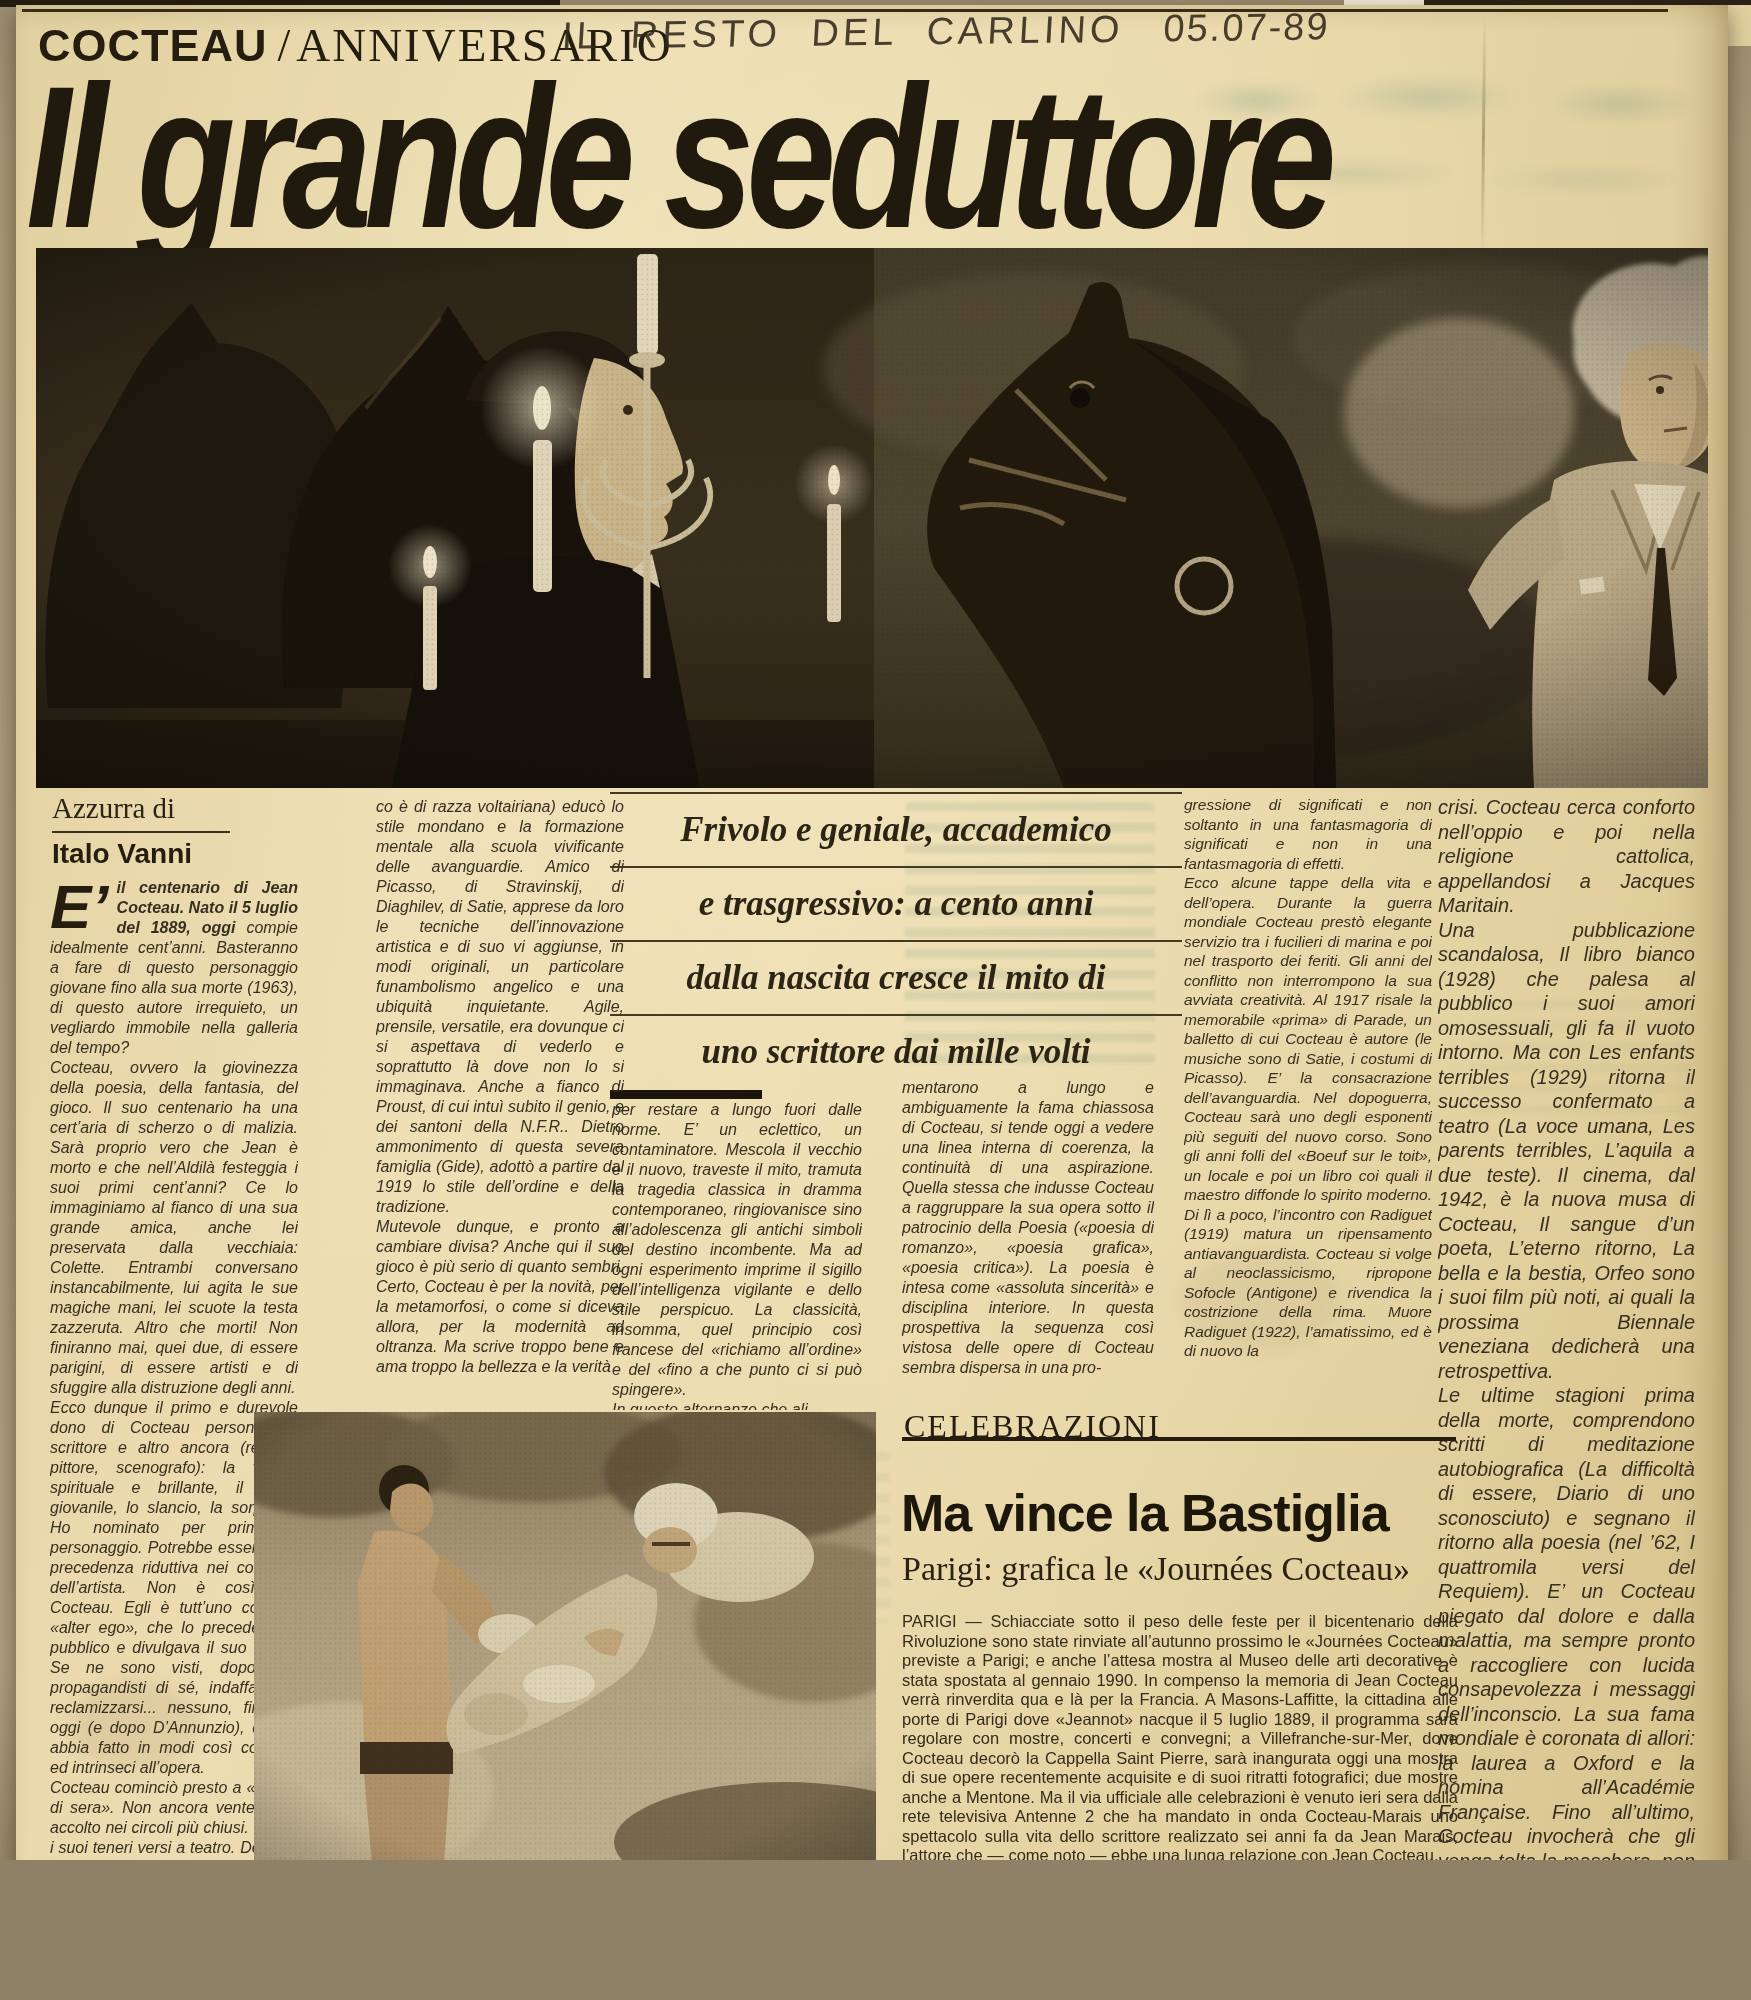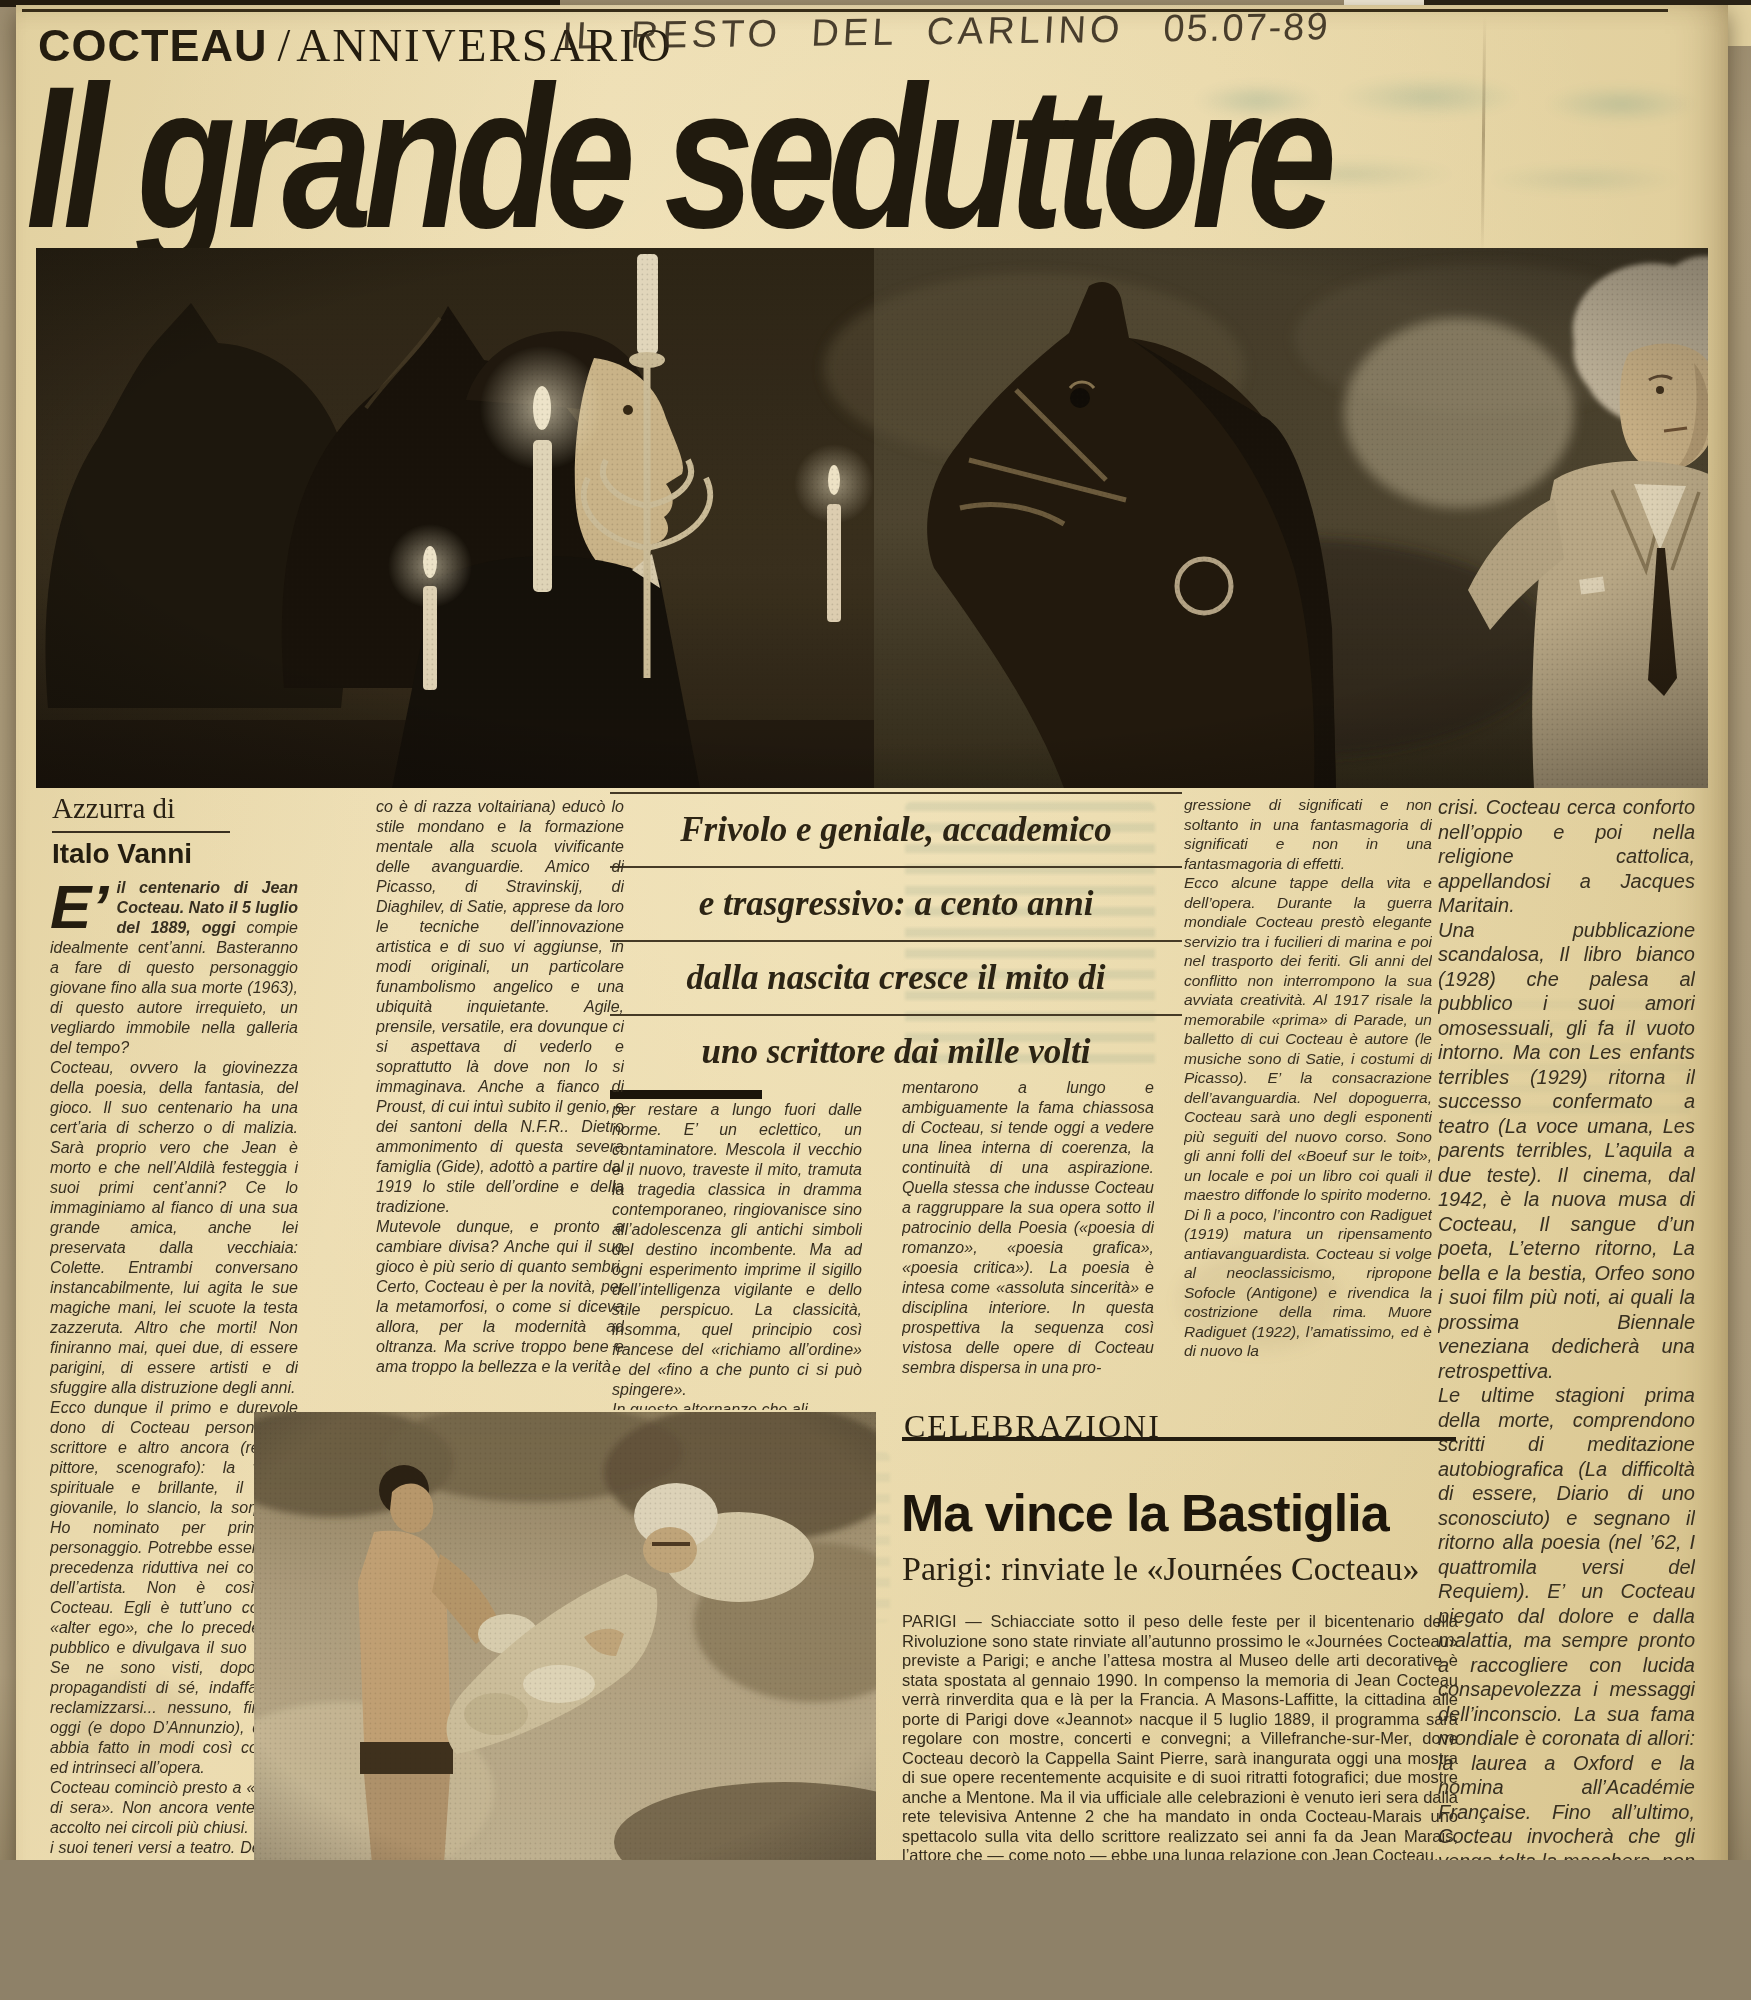--- a/index.html
+++ b/index.html
@@ -324,17 +324,17 @@
   </svg>
 
   <div class="caption">
     <div>Nella foto in alto, Cocteau (a destra) nel 1960 nella</div>
     <div>bottega di un antiquario sul quale girò un film</div>
   </div>
 
   <div class="celeb-rule"></div>
   <div class="celeb-eyebrow">CELEBRAZIONI</div>
   <div class="celeb-title">Ma vince la Bastiglia</div>
-  <div class="celeb-sub">Parigi: rinviate le «Journées Cocteau»</div>
+  <div class="celeb-sub">Parigi: grafica le «Journées Cocteau»</div>
   <div class="celeb-body">PARIGI — Schiacciate sotto il peso delle feste per il bicentenario della Rivoluzione sono state rinviate all’autunno prossimo le «Journées Cocteau» previste a Parigi; e anche l’attesa mostra al Museo delle arti decorative è stata spostata al gennaio 1990. In compenso la memoria di Jean Cocteau verrà rinverdita qua e là per la Francia. A Masons-Laffitte, la cittadina alle porte di Parigi dove «Jeannot» nacque il 5 luglio 1889, il programma sarà regolare con mostre, concerti e convegni; a Villefranche-sur-Mer, dove Cocteau decorò la Cappella Saint Pierre, sarà inangurata oggi una mostra di sue opere recentemente acquisite e di suoi ritratti fotografici; due mostre anche a Mentone. Ma il via ufficiale alle celebrazioni è venuto ieri sera dalla rete televisiva Antenne 2 che ha mandato in onda Cocteau-Marais uno spettacolo sulla vita dello scrittore realizzato sei anni fa da Jean Marais, l’attore che — come noto — ebbe una lunga relazione con Jean Cocteau.</div>
   <div class="celeb-endrule"></div>
 
 </div>
 
 </body></html>

